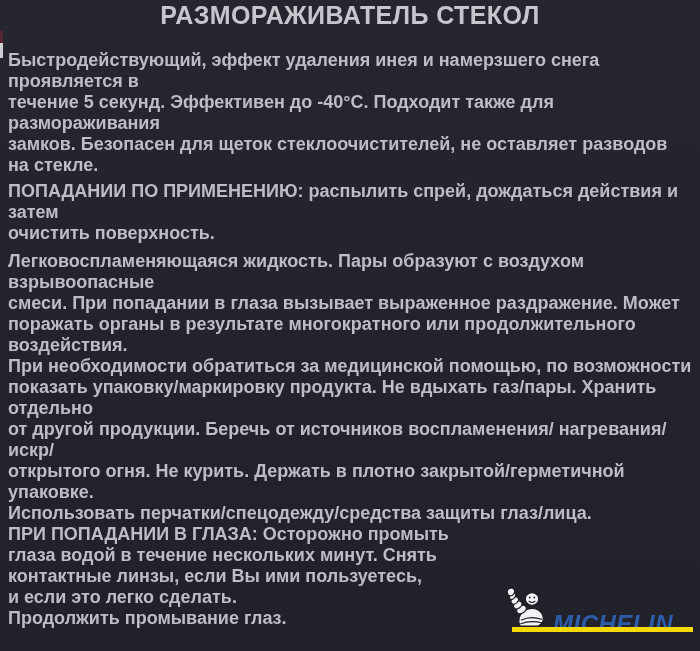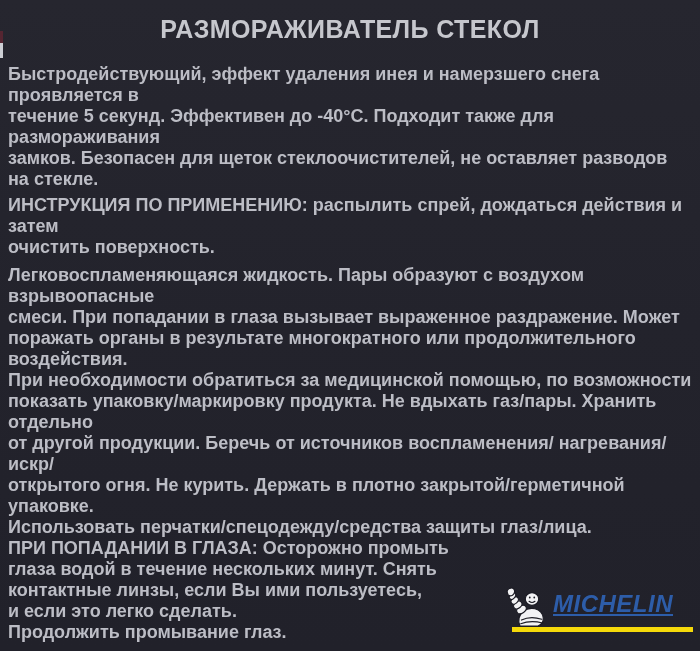--- a/index.html
+++ b/index.html
@@ -5,21 +5,20 @@
   html, body { margin: 0; padding: 0; }
   body {
     width: 700px; height: 651px;
     background: linear-gradient(180deg, #26262f 0%, #23232c 50%, #21212a 100%);
     overflow: hidden;
     position: relative;
     font-family: "Liberation Sans", sans-serif;
   }
   .title {
     margin: 0;
-    padding-top: 14px;
     height: 30px;
     line-height: 30px;
     text-align: center;
     font-size: 25px;
     font-weight: bold;
     letter-spacing: 0.4px;
     color: #c6c7cd;
   }
   .content {
     padding: 20px 8px 0 8px;
@@ -36,43 +35,42 @@
   .para-warnings { margin-bottom: 12px; }
   .para-contents { margin-bottom: 0; }
   
   .edge-artifact { position: absolute; left: 0; top: 31px; width: 3px; height: 27px; }
   .artifact-red   { position: absolute; left: 0; top: 0;    width: 3px; height: 12px; background: #552531; }
   .artifact-white { position: absolute; left: 0; top: 12px; width: 3px; height: 15px; background: #ccced4; }
   
   .logo { position: absolute; right: 7px; bottom: 18px; width: 192px; height: 48px; }
   .mascot { position: absolute; left: 2px; top: 2px; width: 46px; height: 42px; }
   .brand {
-    position: absolute; left: 52px; top: 5px;
+    position: absolute; left: 52px; top: 25px;
     font-size: 24px; font-weight: bold; font-style: italic;
     letter-spacing: 0.5px;
     color: #2d5da9;
     white-space: nowrap;
-    text-decoration: underline;
   }
   .logo-underline {
     position: absolute; left: 11px; bottom: 1px;
     width: 181px; height: 5px;
     background: #f5d90a;
   }
 </style>
 </head>
 <body>
 
 <h1 class="title">РАЗМОРАЖИВАТЕЛЬ СТЕКОЛ</h1>
 
 <div class="content">
   <p class="para para-description">Быстродействующий, эффект удаления инея и намерзшего снега проявляется в
 течение 5 секунд. Эффективен до -40°С. Подходит также для размораживания
 замков. Безопасен для щеток стеклоочистителей, не оставляет разводов на стекле.</p>
-  <p class="para para-instructions">ИНСТРУКЦИЯ ПО ПРИМЕНЕНИЮ: распылить спрей, дождаться действия и затем
+  <p class="para para-instructions">ПОПАДАНИИ ПО ПРИМЕНЕНИЮ: распылить спрей, дождаться действия и затем
 очистить поверхность.</p>
   <p class="para para-warnings">Легковоспламеняющаяся жидкость. Пары образуют с воздухом взрывоопасные
 смеси. При попадании в глаза вызывает выраженное раздражение. Может
 поражать органы в результате многократного или продолжительного воздействия.
 При необходимости обратиться за медицинской помощью, по возможности
 показать упаковку/маркировку продукта. Не вдыхать газ/пары. Хранить отдельно
 от другой продукции. Беречь от источников воспламенения/ нагревания/искр/
 открытого огня. Не курить. Держать в плотно закрытой/герметичной упаковке.
 Использовать перчатки/спецодежду/средства защиты глаз/лица.
 ПРИ ПОПАДАНИИ В ГЛАЗА: Осторожно промыть

